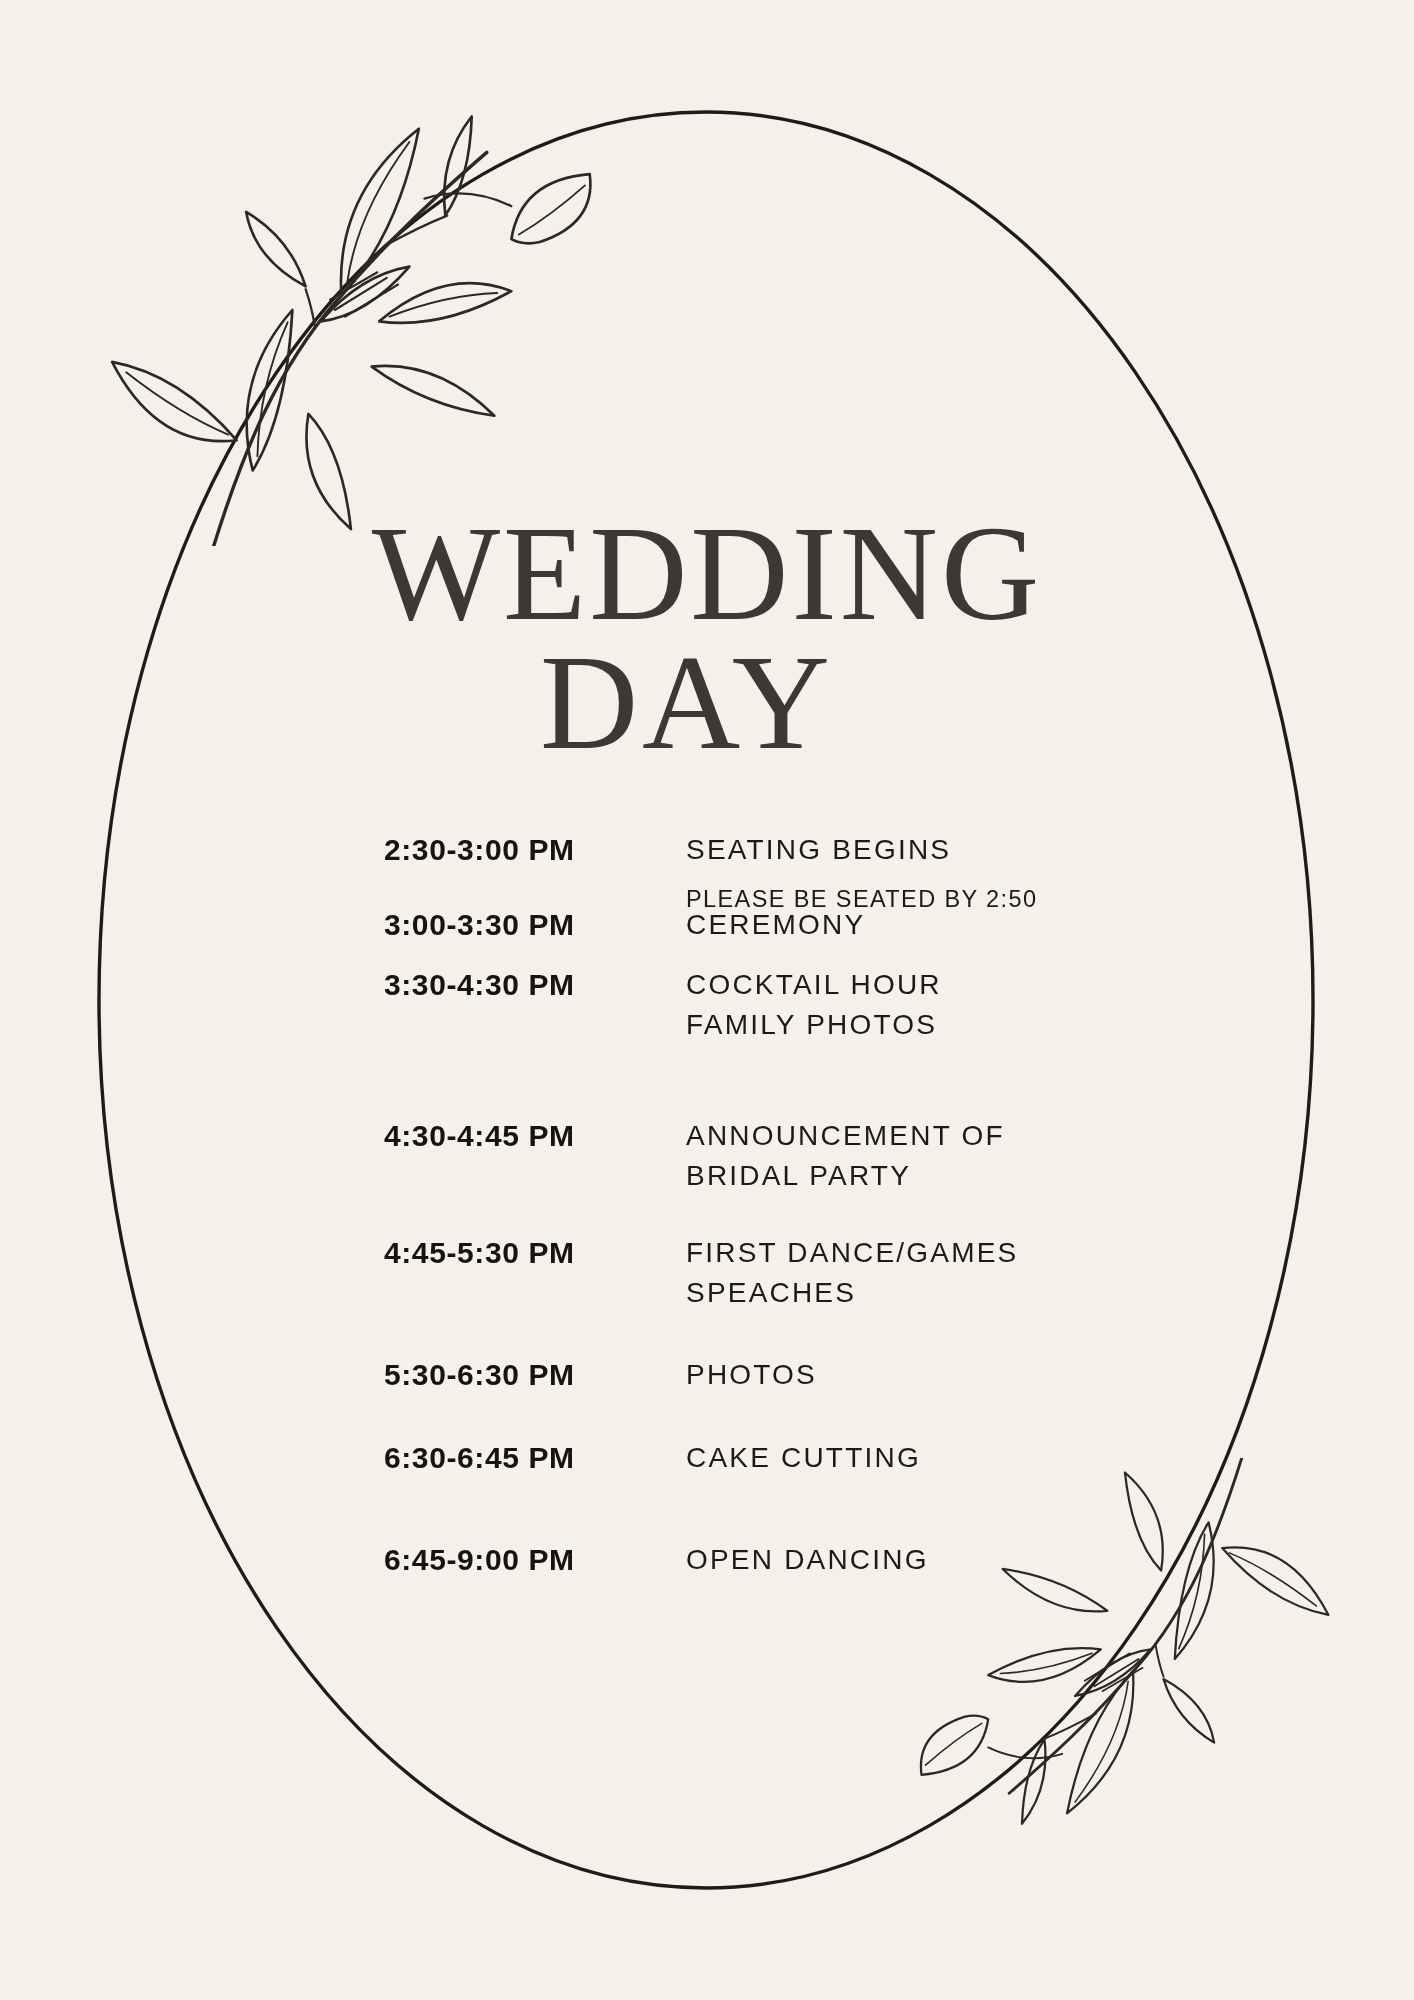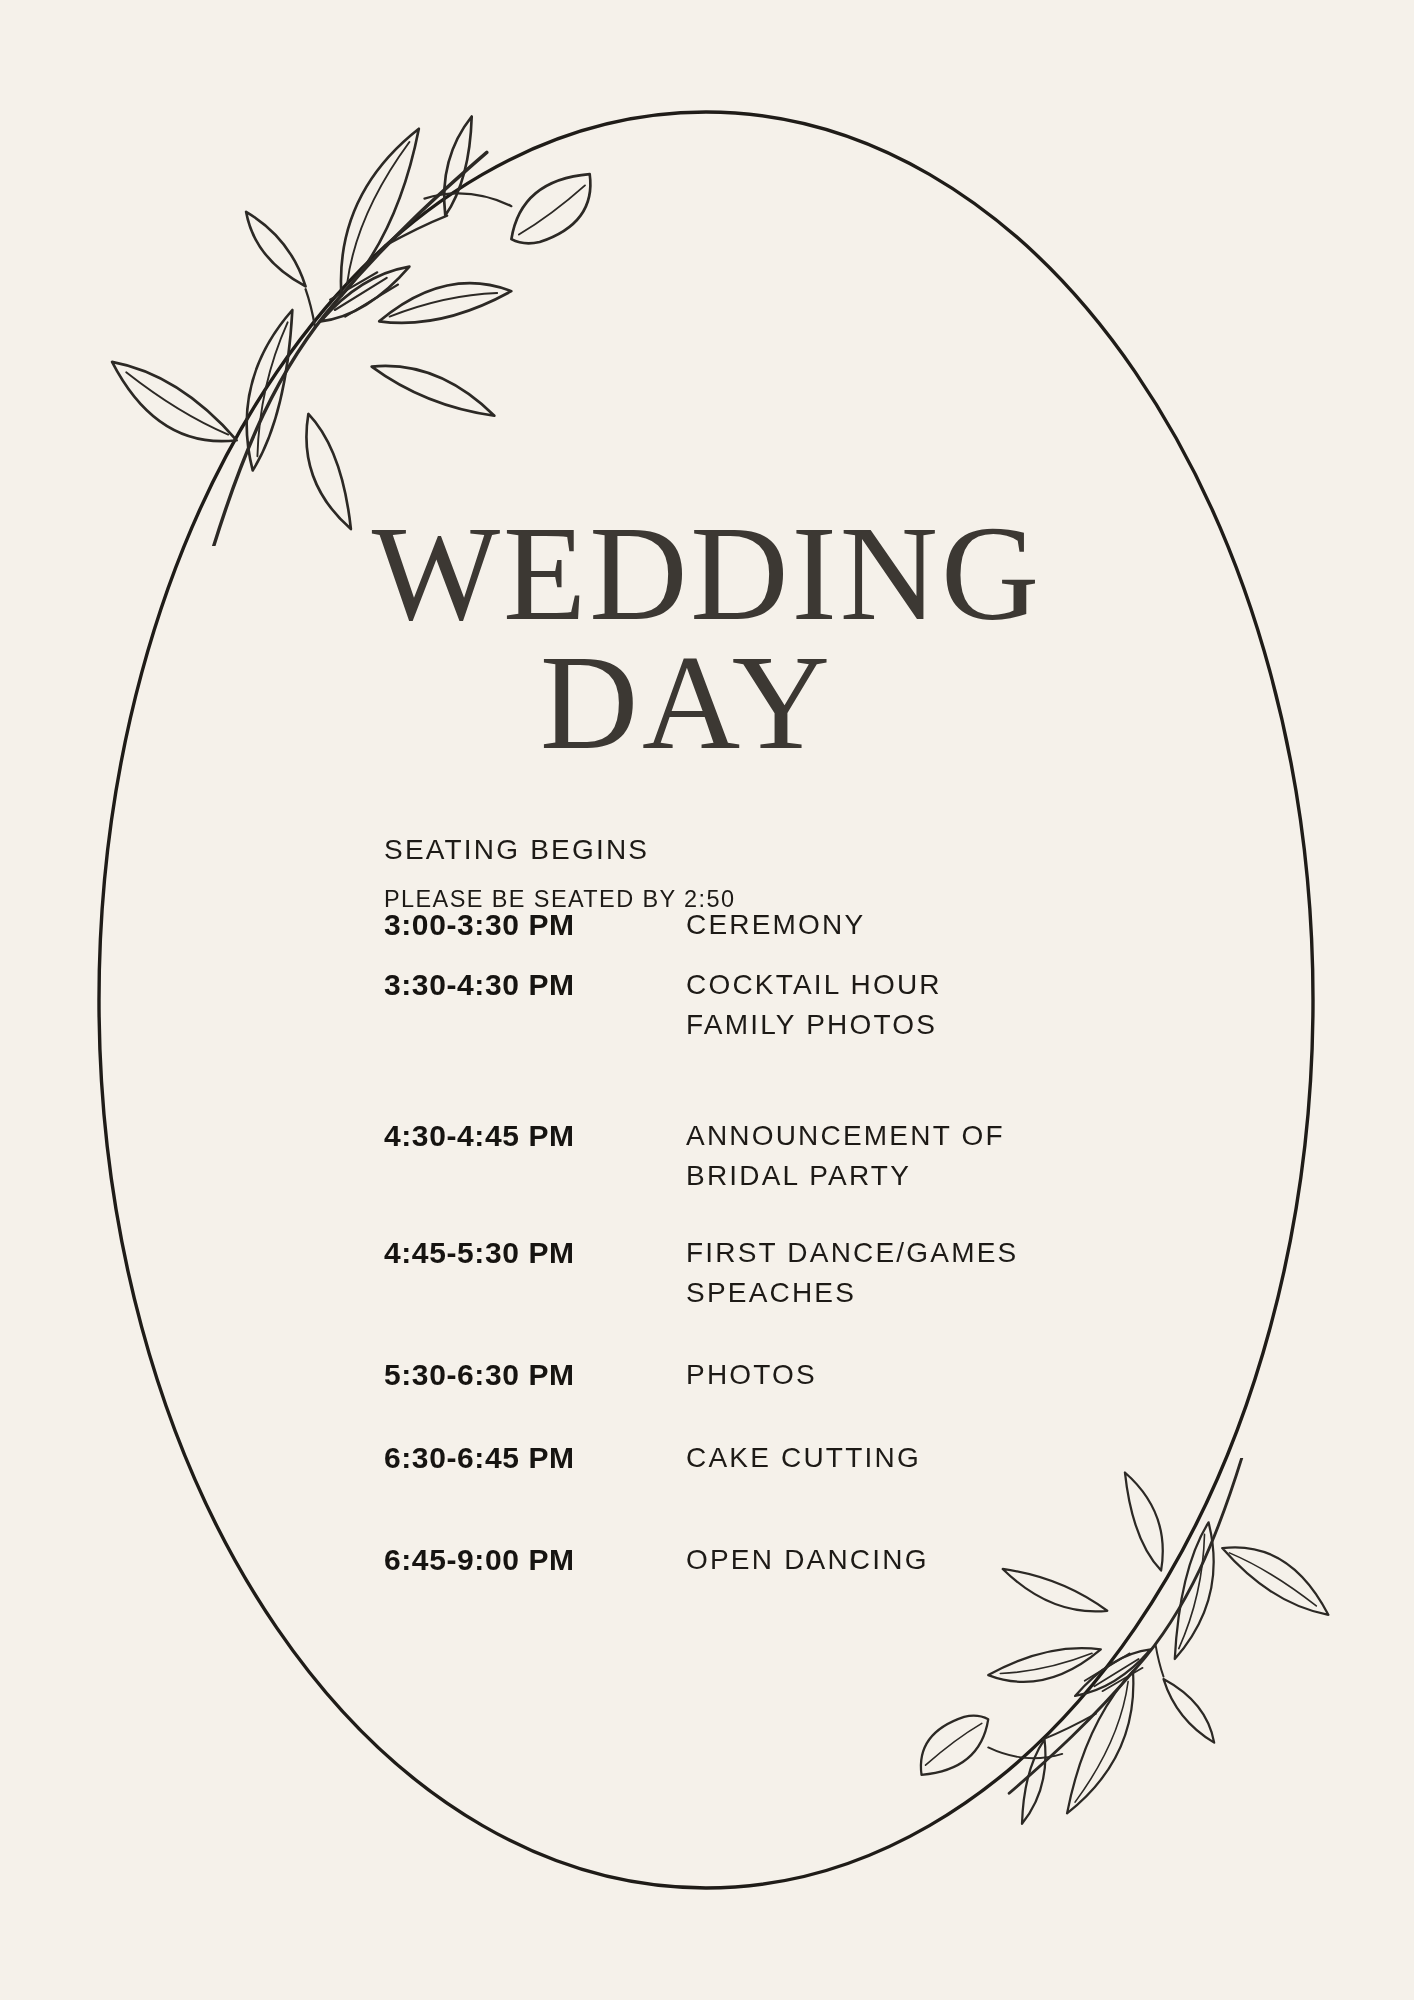--- a/index.html
+++ b/index.html
@@ -94,20 +94,21 @@
 </svg>
 
 <svg class="branch branch-br" viewBox="0 0 560 500" fill="none" stroke="#2c2925" stroke-width="2.8" stroke-linecap="round" stroke-linejoin="round">
   <use href="#branch"></use>
 </svg>
 
 <div class="title-line title-1">WEDDING</div>
 <div class="title-line title-2">DAY</div>
 
 <div class="row r1">
+  <div class="time">2:30-3:00 PM</div>
   <div class="desc">
     <span class="line">SEATING BEGINS</span>
     <span class="note">PLEASE BE SEATED BY 2:50</span>
   </div>
 </div>
 
 <div class="row r2">
   <div class="time">3:00-3:30 PM</div>
   <div class="desc">
     <span class="line">CEREMONY</span>

